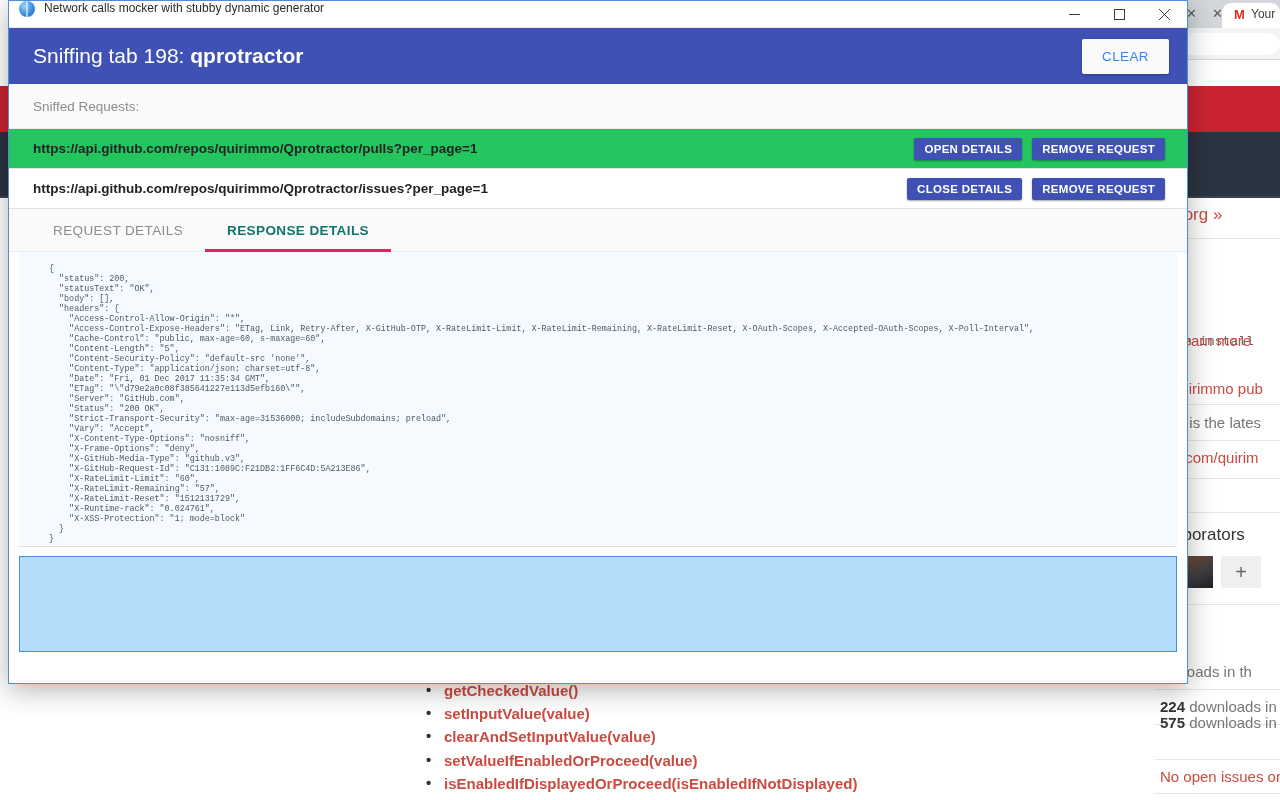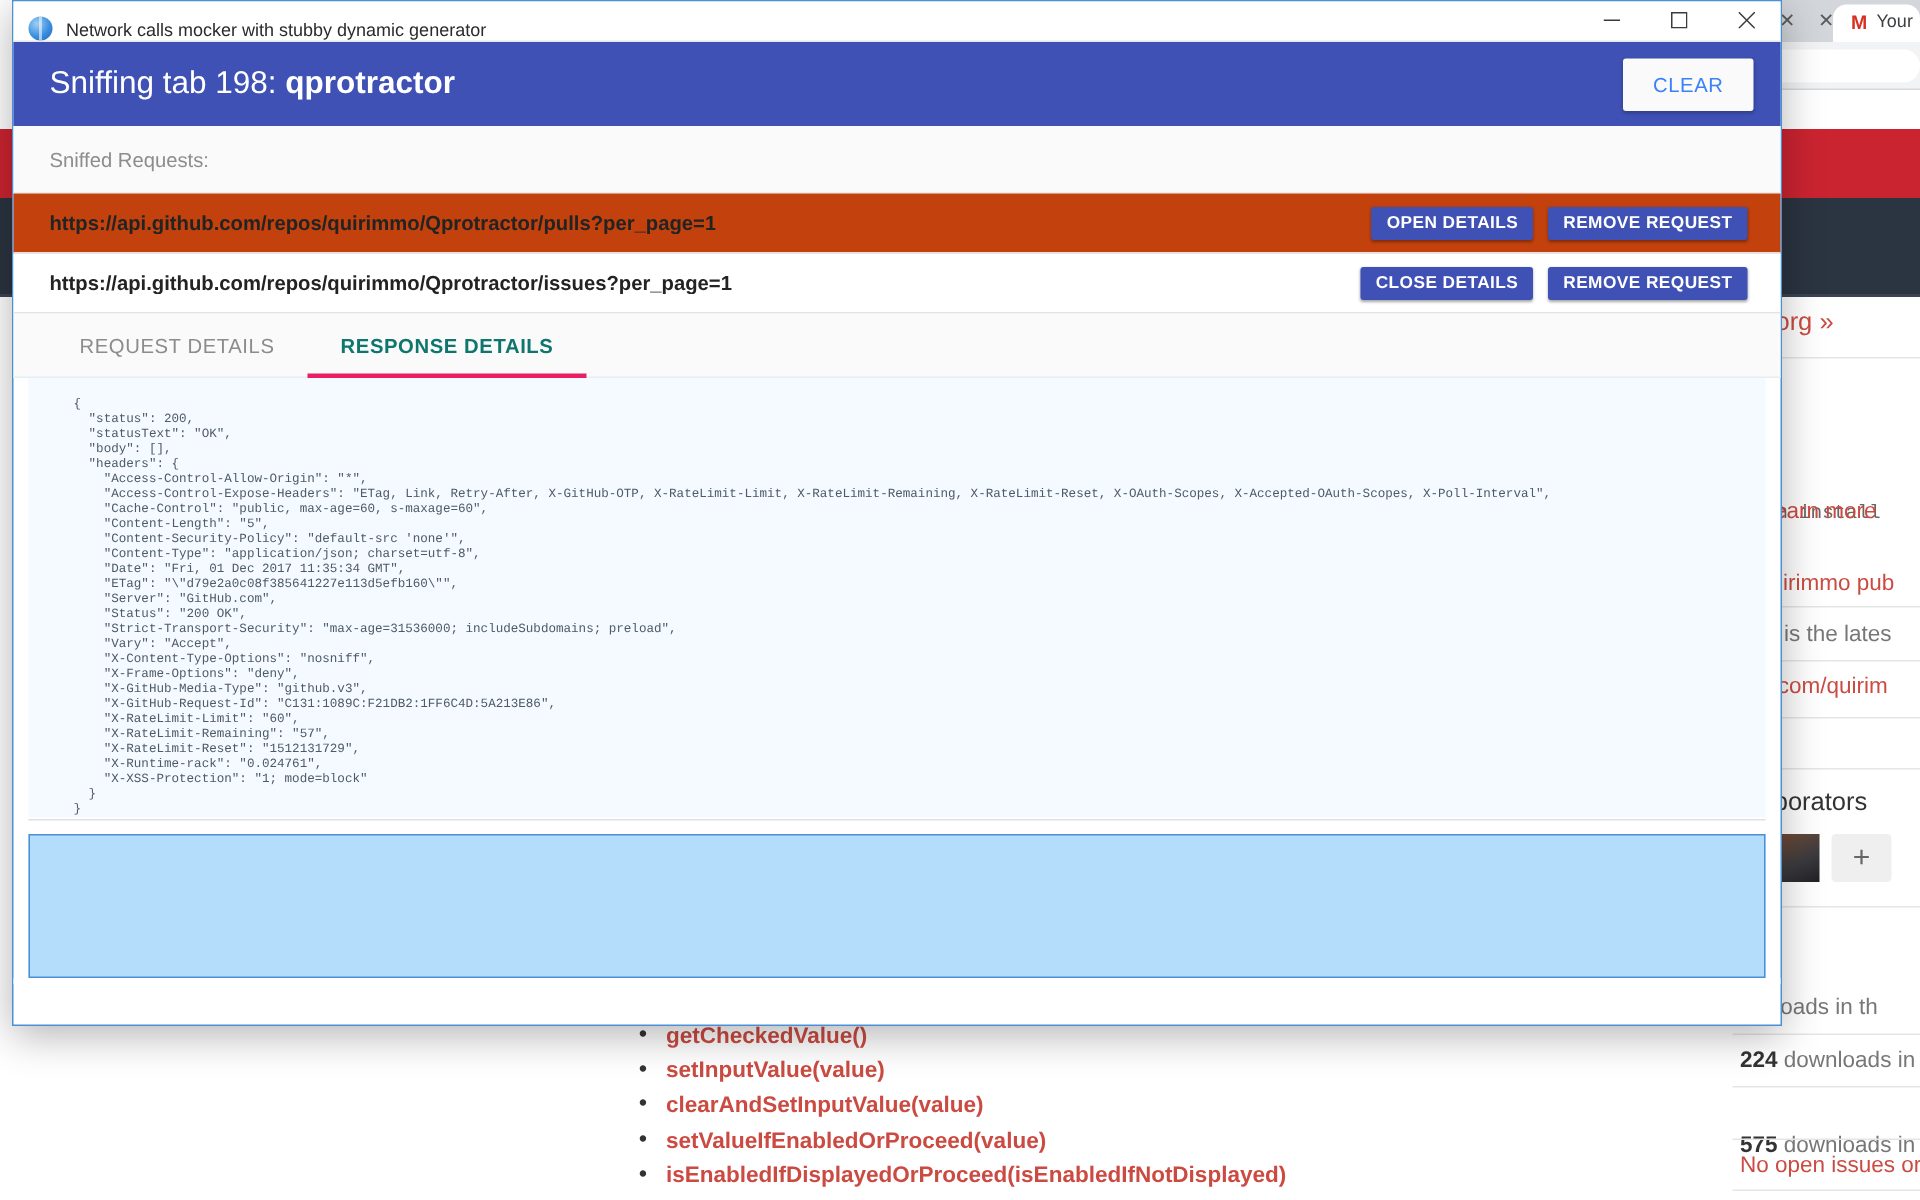--- a/index.html
+++ b/index.html
@@ -117,21 +117,21 @@
   #bg-sep6 { position: absolute; left: 1155px; top: 604px; width: 125px; height: 1px; background:#e5e5e5; }
   #bg-stats {
     position: absolute; left: 1156px; top: 625px;
     font-size: 19px; color: #333; white-space: nowrap;
   }
   #bg-dl0 { position: absolute; left: 1156px; top: 663px; font-size:15px; color:#777; white-space:nowrap; }
   #bg-sep7 { position: absolute; left: 1155px; top: 689px; width: 125px; height: 1px; background:#e5e5e5; }
   #bg-dl1 { position: absolute; left: 1160px; top: 698px; font-size:15px; color:#777; white-space:nowrap; }
   #bg-dl1 b { color:#333;margin-top:20px; }
   #bg-sep8 { position: absolute; left: 1155px; top: 724px; width: 125px; height: 1px; background:#e5e5e5; }
-  #bg-dl2 { position: absolute; left: 1160px; top: 755px; font-size:15px; color:#777; white-space:nowrap; }
+  #bg-dl2 { position: absolute; left: 1160px; top: 714px; font-size:15px; color:#777; white-space:nowrap; }
   #bg-dl2 b { color:#333; }
   #bg-sep9 { position: absolute; left: 1155px; top: 759px; width: 125px; height: 1px; background:#e5e5e5; }
   #bg-issues { position: absolute; left: 1160px; top: 768px; font-size:15px; color:#cb4b42; white-space:nowrap; }
   #bg-sep10 { position: absolute; left: 1155px; top: 793px; width: 125px; height: 1px; background:#e5e5e5; }
 
   
   #bg-api-list {
     position: absolute; left: 420px; top: 682px; width: 700px;
     list-style: none;
   }
@@ -148,21 +148,21 @@
 
   
   #app-window {
     position: absolute; left: 8px; top: 0; width: 1180px; height: 684px;
     background: #fff;
     border: 1px solid #4a90d9;
     box-shadow: 0 6px 26px rgba(0,0,0,0.30);
   }
   #titlebar {
     height: 27px; background: #fff;
-    display: flex; align-items: flex-end;
+    display: flex; align-items: flex-start;
     border-bottom: 1px solid #e6e6e6;
   }
   #app-icon {
     width: 16px; height: 16px; margin-left: 10px; flex: 0 0 auto;
     border-radius: 50%;
     background: radial-gradient(circle at 35% 30%, #9fd0f5 0%, #3b8fe0 55%, #1f64b5 100%);
     position: relative;
   }
   #app-icon::after {
     content: ""; position: absolute; left: 7px; top: 0; width: 2px; height: 16px;
@@ -202,21 +202,21 @@
     font-size: 13.5px; color: #8d8d8d;
     background: #fafafa;
     border-bottom: 1px solid #ececec;
   }
 
   .req-row {
     display: flex; align-items: center;
     padding: 0 22px 0 24px; height: 40px;
     border-bottom: 1px solid #e2e2e2;
   }
-  .req-row.selected { background: #c2410c; }
+  .req-row.selected { background: #22c55e; }
   .req-row.plain { background: #fff; }
   .req-url {
     font-size: 13.5px; font-weight: bold; color: #232323;
     white-space: nowrap; overflow: hidden;
   }
   .req-actions { margin-left: auto; display: flex; gap: 10px; }
   .mini-btn {
     background: #3f51b5; color: #fff;
     border: none; border-radius: 2px;
     font-family: inherit; font-size: 11.5px; font-weight: bold;

